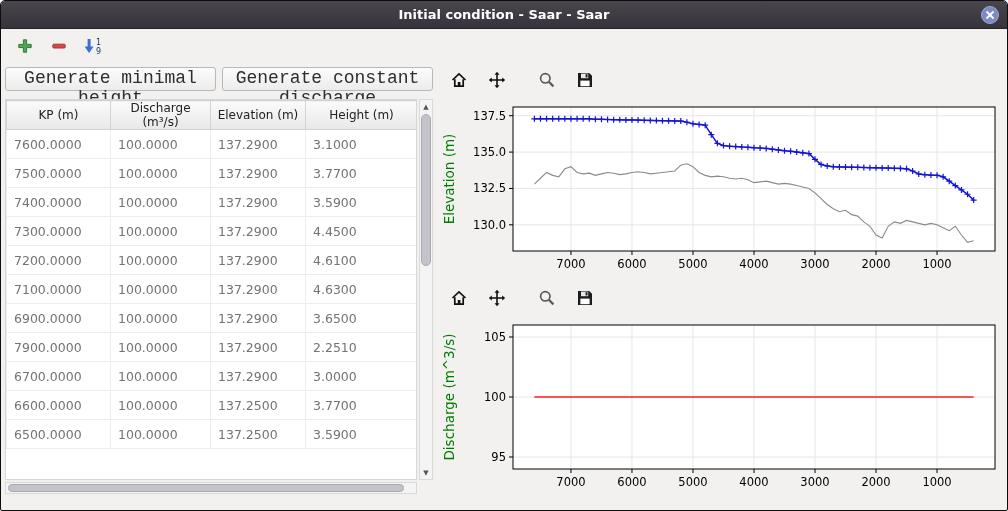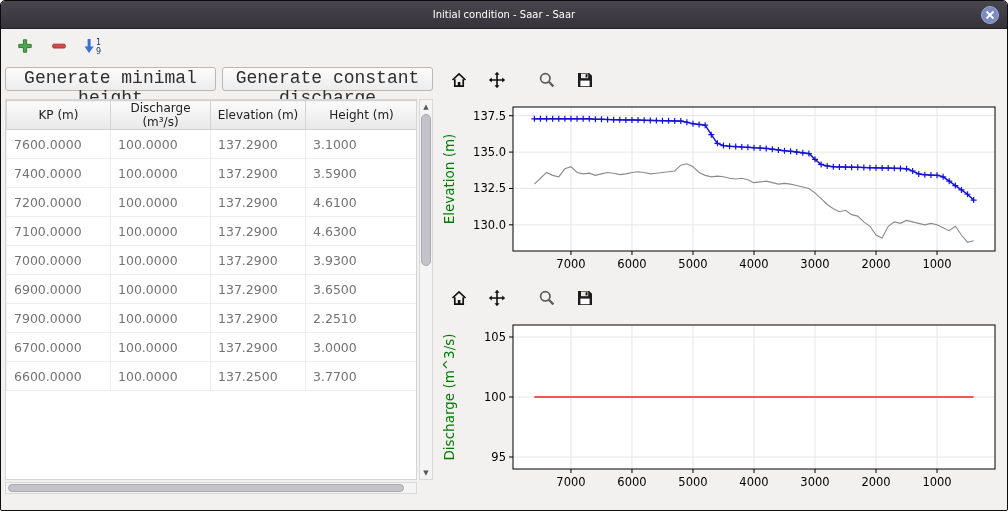--- a/index.html
+++ b/index.html
@@ -11,21 +11,21 @@
     border-radius: 5px 5px 2px 2px; overflow: hidden;
   }
 
   
   .titlebar {
     position: absolute; top: 0; left: 0; right: 0; height: 28px;
     background: linear-gradient(#48454c, #36333a);
     border-bottom: 1px solid #26242a;
     display: flex; align-items: center; justify-content: center;
   }
-  .titlebar .title { color: #ffffff; font-size: 10px; font-weight: normal; }
+  .titlebar .title { color: #ffffff; font-size: 13px; font-weight: bold; }
   .close-btn {
     position: absolute; right: 8px; top: 5px; width: 18px; height: 18px;
     border-radius: 50%; background: #7d8cc0; border: 1px solid #9aa6cf;
     display: flex; align-items: center; justify-content: center; cursor: pointer;
   }
 
   
   .main-toolbar {
     position: absolute; top: 28px; left: 0; right: 0; height: 34px;
     display: flex; align-items: center; gap: 6px; padding: 0 10px;
@@ -153,42 +153,48 @@
             </tr>
           </thead>
         <tbody id="table-body">
             <tr>
               <td>7600.0000</td>
               <td>100.0000</td>
               <td>137.2900</td>
               <td>3.1000</td>
             </tr>
             <tr>
+              <td>7500.0000</td>
+              <td>100.0000</td>
+              <td>137.2900</td>
+              <td>3.7700</td>
+            </tr>
+            <tr>
               <td>7400.0000</td>
               <td>100.0000</td>
               <td>137.2900</td>
               <td>3.5900</td>
             </tr>
             <tr>
+              <td>7300.0000</td>
+              <td>100.0000</td>
+              <td>137.2900</td>
+              <td>4.4500</td>
+            </tr>
+            <tr>
               <td>7200.0000</td>
               <td>100.0000</td>
               <td>137.2900</td>
               <td>4.6100</td>
             </tr>
             <tr>
               <td>7100.0000</td>
               <td>100.0000</td>
               <td>137.2900</td>
               <td>4.6300</td>
-            </tr>
-            <tr>
-              <td>7000.0000</td>
-              <td>100.0000</td>
-              <td>137.2900</td>
-              <td>3.9300</td>
             </tr>
             <tr>
               <td>6900.0000</td>
               <td>100.0000</td>
               <td>137.2900</td>
               <td>3.6500</td>
             </tr>
             <tr>
               <td>7900.0000</td>
               <td>100.0000</td>
@@ -199,20 +205,26 @@
               <td>6700.0000</td>
               <td>100.0000</td>
               <td>137.2900</td>
               <td>3.0000</td>
             </tr>
             <tr>
               <td>6600.0000</td>
               <td>100.0000</td>
               <td>137.2500</td>
               <td>3.7700</td>
+            </tr>
+            <tr>
+              <td>6500.0000</td>
+              <td>100.0000</td>
+              <td>137.2500</td>
+              <td>3.5900</td>
             </tr>
           </tbody>
       </table>
     </div>
 
     <div class="vscroll">
       <div class="arrow up">▲</div>
       <div class="vthumb"></div>
       <div class="arrow down">▼</div>
     </div>

